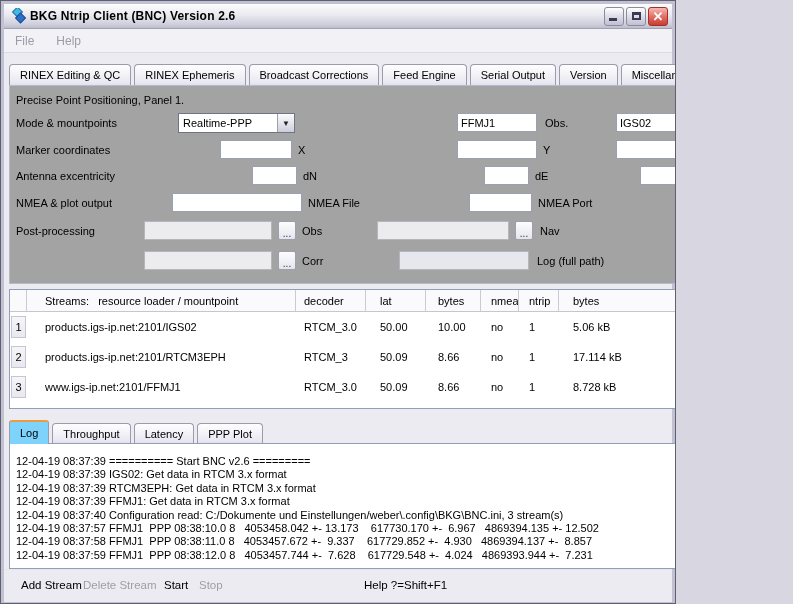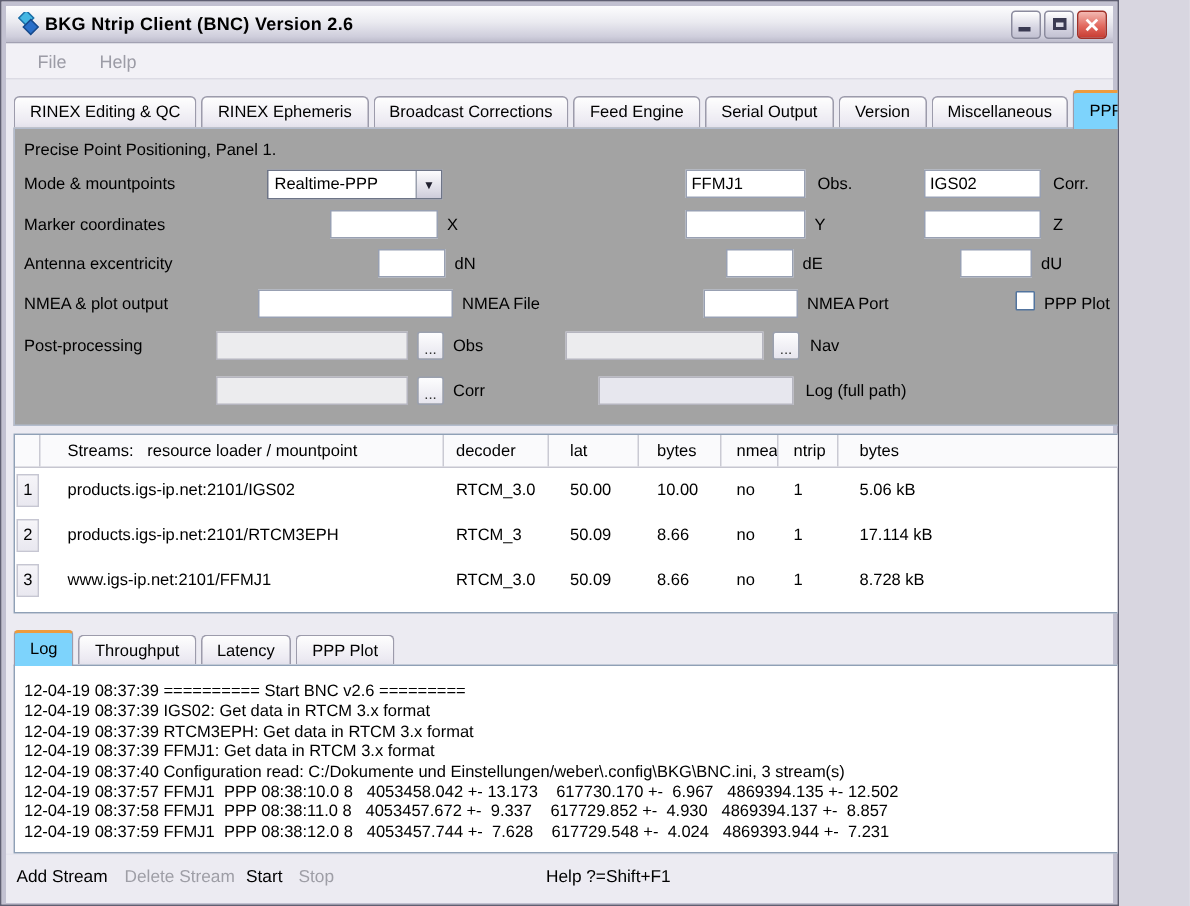--- a/index.html
+++ b/index.html
@@ -1,19 +1,19 @@
 <!DOCTYPE html>
 <html><head>
 <meta charset="utf-8">
 <style>
   html,body{margin:0;padding:0;background:#d8d6e0;}
   *{box-sizing:border-box;font-family:"Liberation Sans",sans-serif;}
 
   .window{
-    position:relative;width:746px;height:604px;
+    position:relative;width:676px;height:604px;
     background:#ecebf2;
     border:1px solid #5f5f72;
     box-shadow:inset 0 0 0 3px #c2c1d1;
     overflow:hidden;
   }
 
   
   .titlebar{
     position:absolute;left:3px;top:3px;right:3px;height:25px;
     background:linear-gradient(180deg,#fdfdfe 0%,#eaeaf0 45%,#cfcedc 85%,#bdbccb 100%);
@@ -33,21 +33,21 @@
   .wbtn .g-max{width:9px;height:8px;border:2px solid #3a3a52;border-top-width:3px;}
   .wbtn.close{
     background:linear-gradient(180deg,#f3b9b2,#e2695e 55%,#c83d33);
     border-color:#a03028;color:#fff;font-weight:bold;font-size:13px;line-height:1;
   }
 
   
   .menubar{
     position:absolute;left:3px;top:28px;right:3px;height:24px;
     background:#f2f1f6;border-bottom:1px solid #dcdbe4;
-    display:flex;align-items:center;gap:22px;padding-left:21px;
+    display:flex;align-items:center;gap:22px;padding-left:11px;
     font-size:12px;color:#9c9ca6;
   }
 
   
   .tabbar{position:absolute;left:8px;right:8px;display:flex;align-items:flex-end;}
   .tabbar.top{top:58px;height:26px;}
   .tabbar.bottom{top:418px;height:24px;}
   .tab{
     height:21px;padding:0 10px;margin-right:3px;
     display:flex;align-items:center;font-size:11px;color:#000;
@@ -318,20 +318,20 @@
     <div class="vscroll">
       <span class="sbtn up">▲</span>
       <span class="sthumb">
           <span class="grip"></span>
         </span>
       <span class="sbtn down">▼</span>
     </div>
   </div>
 
   <div class="actionbar">
-    <span class="act" style="left:7px;">Add Stream</span>
+    <span class="act" style="left:17px;">Add Stream</span>
     <span class="act dis" style="left:79px;">Delete Stream</span>
     <span class="act" style="left:160px;">Start</span>
     <span class="act dis" style="left:195px;">Stop</span>
     <span class="act" style="left:360px;">Help ?=Shift+F1</span>
   </div>
 
 </div>
 
 </body></html>

